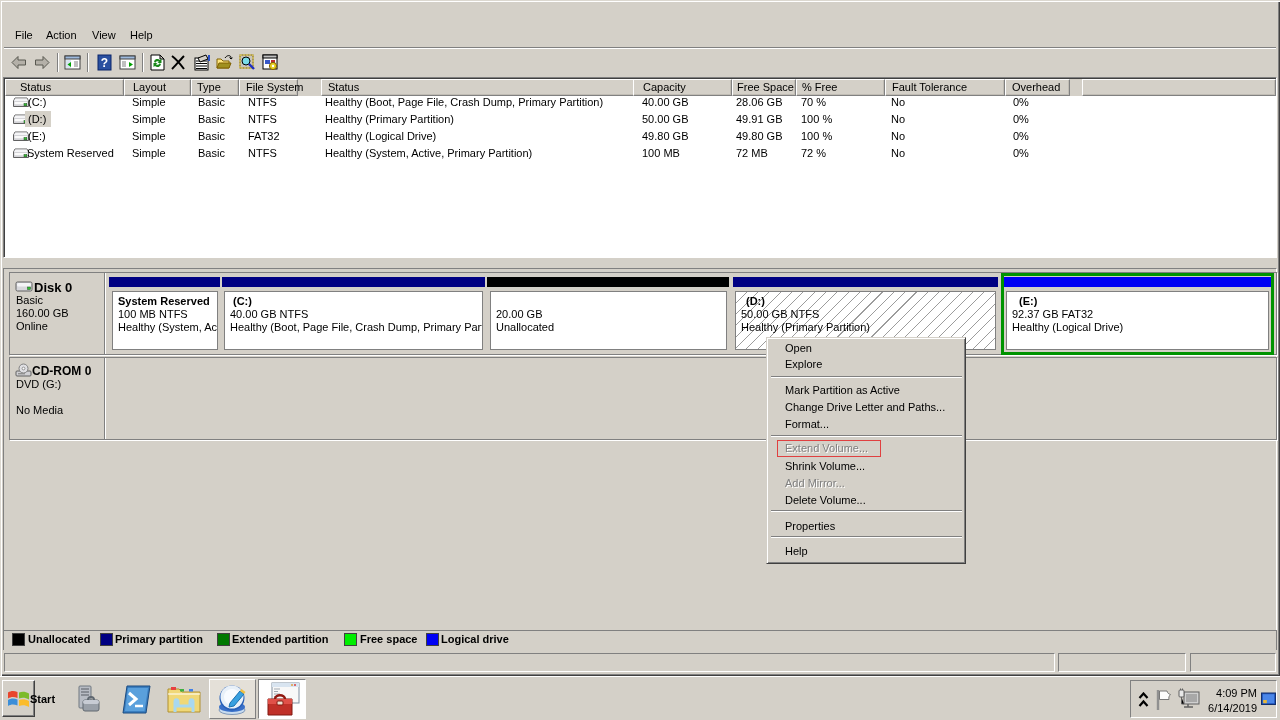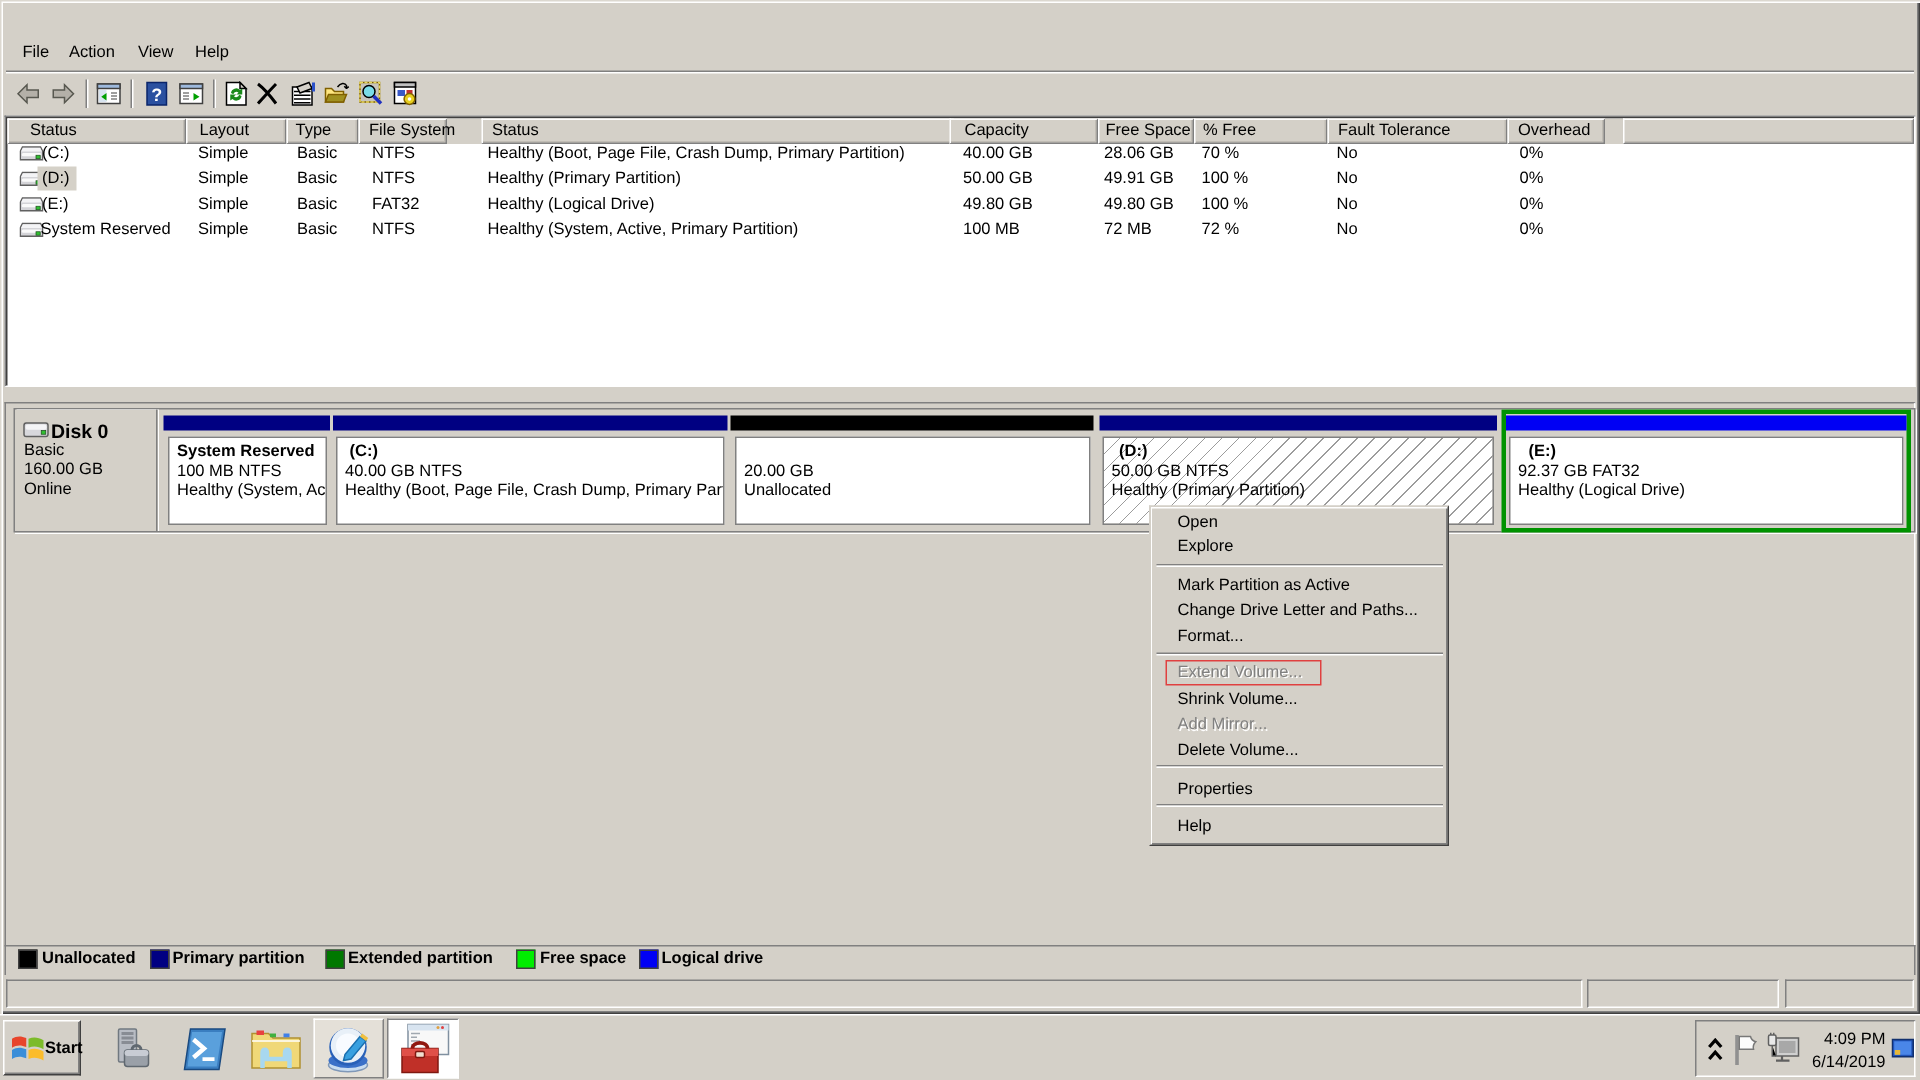--- a/index.html
+++ b/index.html
@@ -52,21 +52,21 @@
 #redbox { position:absolute; left:777px; top:440px; width:104px; height:17px; border:1px solid #e04040; }
 
 #legend { position:absolute; left:3px; top:630px; width:1274px; height:20px; background:#D4D0C8; border:1px solid #808080; border-bottom:none; }
 .lsq { position:absolute; top:2px; width:13px; height:13px; border:1px solid #404040; }
 .llab { position:absolute; top:2px; font-weight:bold; }
 
 .spanel { position:absolute; top:653px; height:19px; background:#D4D0C8;
   border-top:1px solid #808080; border-left:1px solid #808080; border-bottom:1px solid #fff; border-right:1px solid #fff; }
 
 #taskbar { position:absolute; left:0; top:676px; width:1280px; height:44px; background:#D4D0C8; border-top:1px solid #fff; }
-#startbtn { position:absolute; left:2px; top:3px; width:52px; height:37px; background:#D4D0C8;
+#startbtn { position:absolute; left:2px; top:3px; width:33px; height:37px; background:#D4D0C8;
   border-top:1px solid #fff; border-left:1px solid #fff; border-right:1px solid #404040; border-bottom:1px solid #404040;
   box-shadow: inset -1px -1px 0 #808080; }
 #tray { position:absolute; left:1130px; top:3px; width:147px; height:38px;
   border:1px solid #808080; border-bottom-color:#fff; border-right-color:#fff; }
 </style>
 </head>
 <body>
 <div id="win">
   <div id="menubar">
     <span class="menuitem" style="left:11px">File</span>
@@ -298,20 +298,33 @@
 
       <div class="abs" style="left:991px;top:0;width:273px;height:82px;border:3px solid #009300;background:#D4D0C8"></div>
       <div class="stripe" style="left:994px;top:4px;width:267px;background:#0000F4"></div>
       <div class="pblock" style="left:996px;top:18px;width:263px;height:59px;padding-top:3px">
         <div class="b" style="padding-left:12px">(E:)</div>
           <div>92.37 GB FAT32</div>
           <div>Healthy (Logical Drive)</div>
       </div>
     </div>
 
+    <div class="diskrow" style="top:88px;height:83px">
+      <div class="dhead">
+        <svg class="abs" style="left:5px;top:5px" width="17" height="15" viewBox="0 0 17 15">
+            <rect x="1" y="8" width="15" height="5" rx="1" fill="#d0d0d4" stroke="#606060"></rect>
+            <circle cx="8.5" cy="5.5" r="4.5" fill="#e0e0e4" stroke="#808080"></circle>
+            <circle cx="8.5" cy="5.5" r="1.4" fill="#fff" stroke="#909090"></circle>
+            <rect x="3" y="10" width="7" height="1.4" fill="#909090"></rect>
+          </svg>
+        <div class="abs b" style="left:22px;top:6px;font-size:12px">CD-ROM 0</div>
+        <div class="abs" style="left:6px;top:20px">DVD (G:)</div>
+        <div class="abs" style="left:6px;top:46px">No Media</div>
+      </div>
+    </div>
   </div>
 
   <div id="ctx">
     <div class="mi" style="top:2px">Open</div>
     <div class="mi" style="top:18px">Explore</div>
     <div class="msep" style="top:38px"></div>
     <div class="mi" style="top:44px">Mark Partition as Active</div>
     <div class="mi" style="top:61px">Change Drive Letter and Paths...</div>
     <div class="mi" style="top:78px">Format...</div>
     <div class="msep" style="top:97px"></div>

